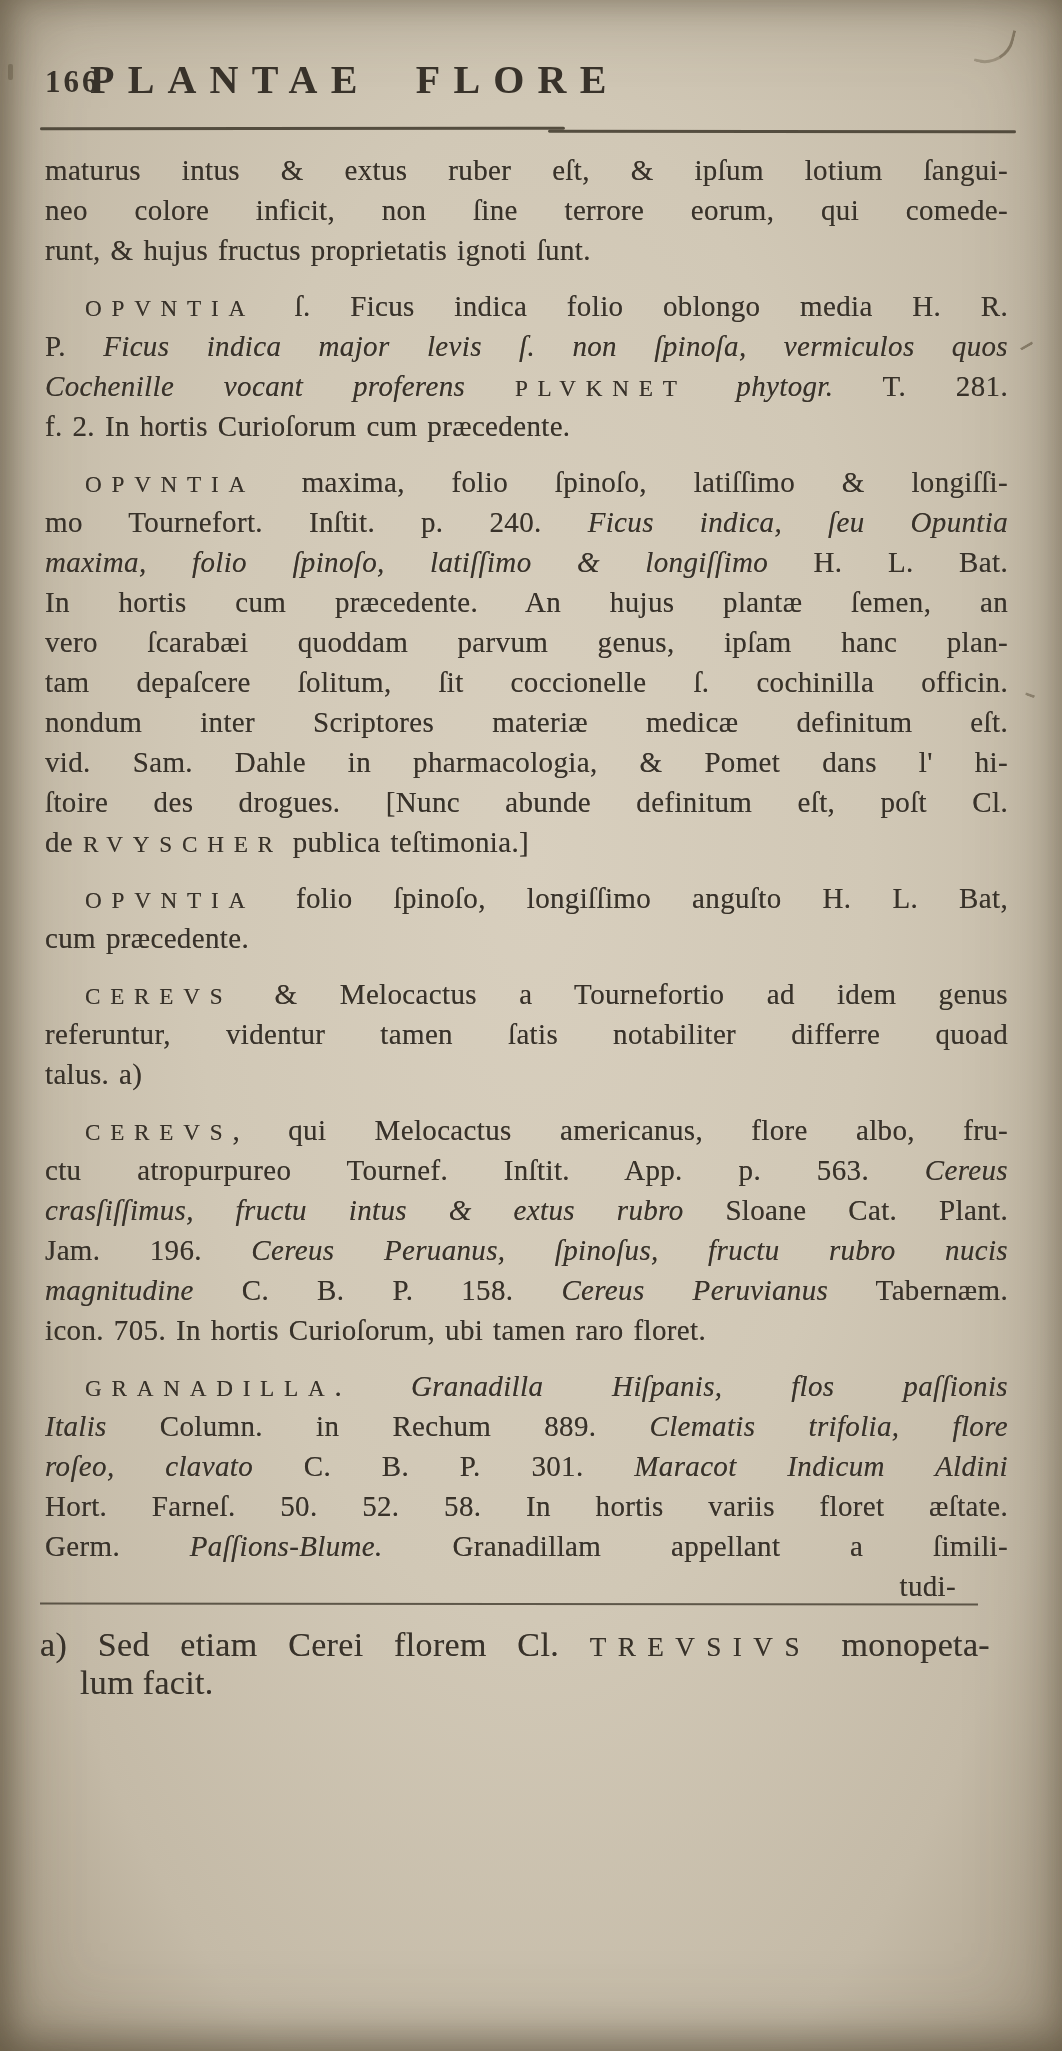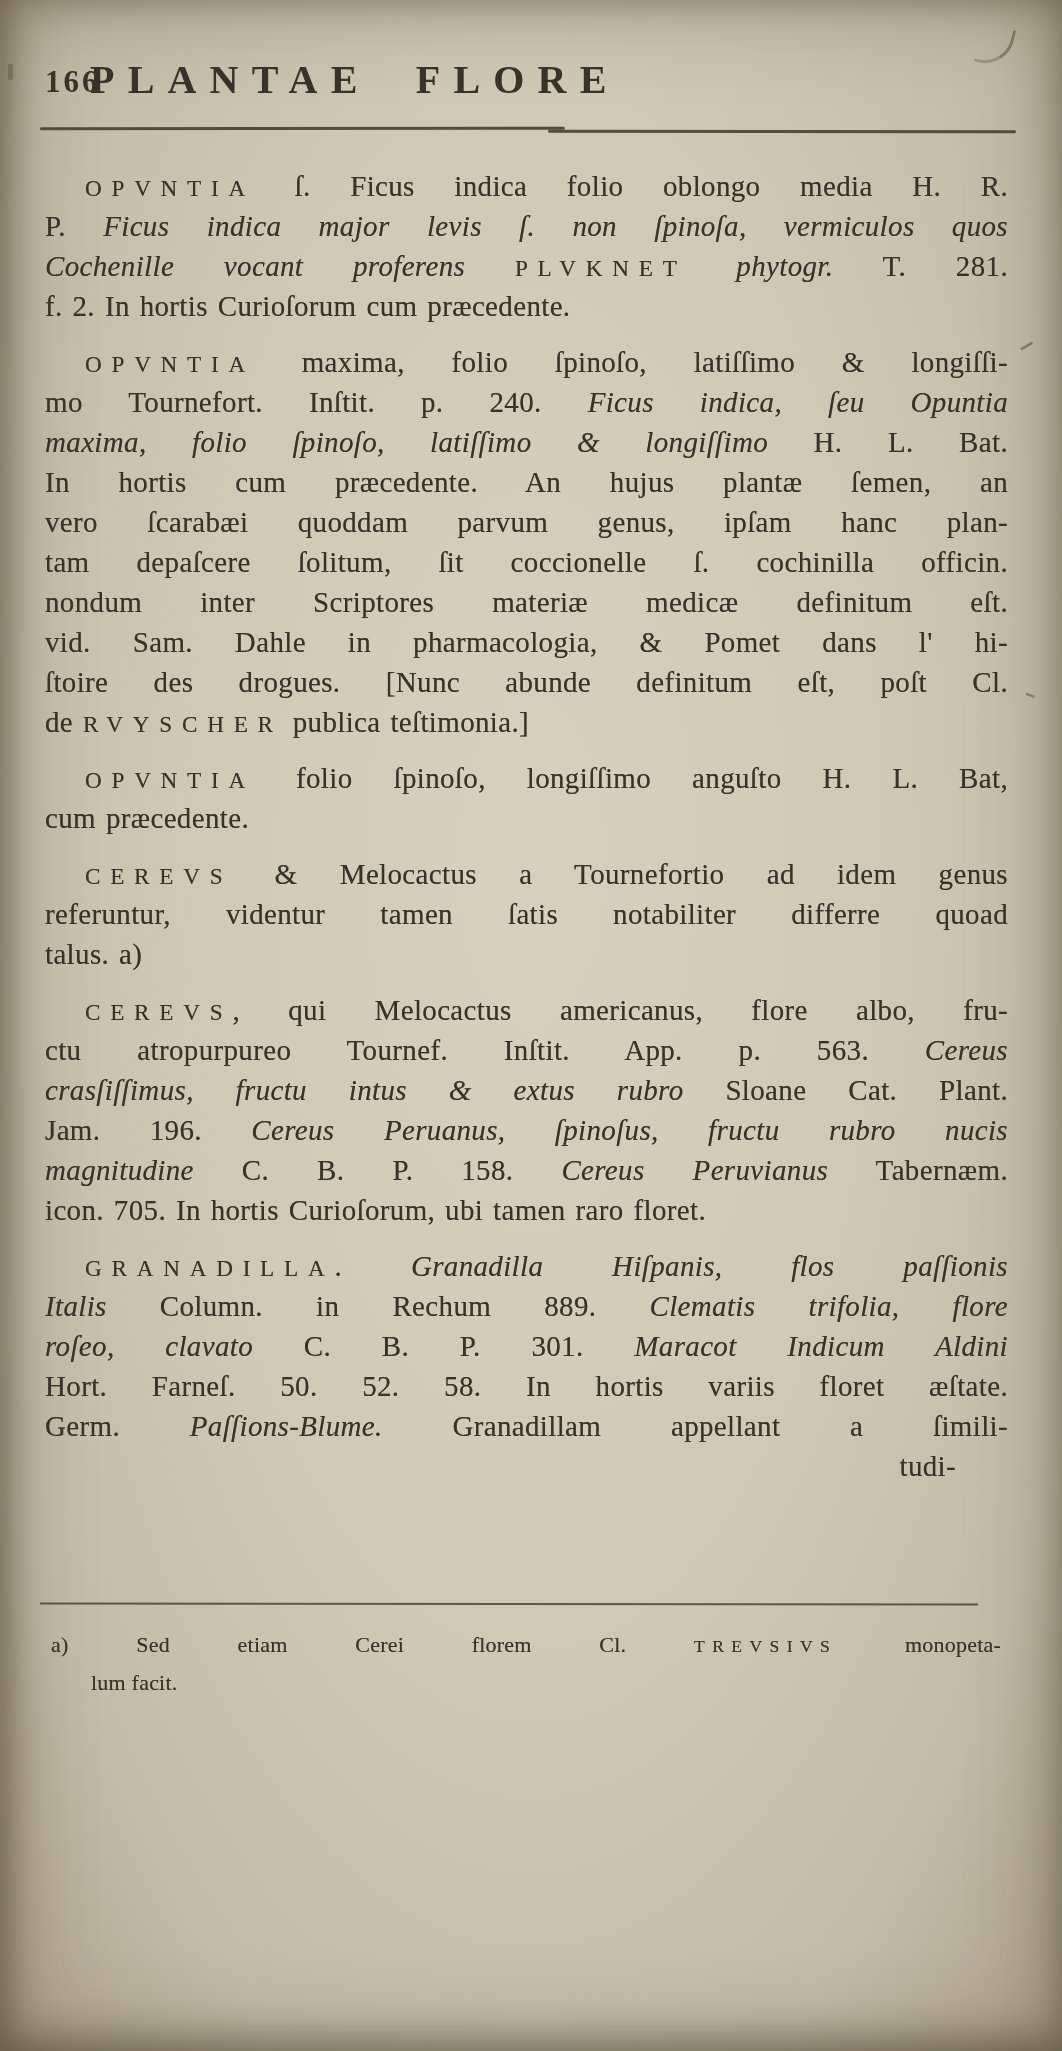--- a/index.html
+++ b/index.html
@@ -43,22 +43,22 @@
   .line::after { content: ""; display: inline-block; width: 100%; height: 0; }
   .line.last { text-align: left; }
   .line.last::after { content: none; }
   .i  { font-style: italic; }
   .sc { font-size: 0.8em; letter-spacing: 0.42em; }
 
   .catchword-line { height: 40px; text-align: right; padding-right: 52px; }
 
   .footnote-rule { position: absolute; top: 1603px; left: 40px; width: 938px; height: 2px; background: #4a4336; opacity: 0.85; transform: rotate(0.05deg); }
   .footnote {
-    position: absolute; top: 1626px; left: 51px; width: 950px;
-    font-size: 22px; line-height: 38px; letter-spacing: 0.01em;
+    position: absolute; top: 1626px; left: 40px; width: 950px;
+    font-size: 34px; line-height: 38px; letter-spacing: 0.01em;
     text-shadow: 0 0 0.5px rgba(56,50,42,0.5);
   }
   .footnote .line { height: 38px; }
   .footnote .line + .line { padding-left: 40px; }
 
   
   .artifact { position: absolute; pointer-events: none; }
   .art-hook {
     top: 26px; left: 978px; width: 34px; height: 40px;
     border-right: 3px solid rgba(90, 78, 58, 0.55);
@@ -83,20 +83,25 @@
   <div class="header">
     <span class="page-number">166</span>
     <span class="running-title">PLANTAE FLORE</span>
   </div>
 
   <div class="rule-seg rule-a"></div>
   <div class="rule-seg rule-b"></div>
 
   <div class="body-text">
     <div>
+        <div class="para">
+          <div class="line"><span class="rn">maturus intus &amp; extus ruber eſt, &amp; ipſum lotium ſangui-</span></div>
+          <div class="line"><span class="rn">neo colore inficit, non ſine terrore eorum, qui comede-</span></div>
+          <div class="line last"><span class="rn">runt, &amp; hujus fructus proprietatis ignoti ſunt.</span></div>
+        </div>
         <div class="para indent">
           <div class="line"><span class="sc">OPVNTIA</span><span class="rn"> ſ. Ficus indica folio oblongo media H. R.</span></div>
           <div class="line"><span class="rn">P. </span><span class="i">Ficus indica major levis ſ. non ſpinoſa, vermiculos quos</span></div>
           <div class="line"><span class="i">Cochenille vocant proferens </span><span class="sc">PLVKNET</span><span class="i"> phytogr.</span><span class="rn"> T. 281.</span></div>
           <div class="line last"><span class="rn">f. 2. In hortis Curioſorum cum præcedente.</span></div>
         </div>
         <div class="para indent">
           <div class="line"><span class="sc">OPVNTIA</span><span class="rn"> maxima, folio ſpinoſo, latiſſimo &amp; longiſſi-</span></div>
           <div class="line"><span class="rn">mo Tournefort. Inſtit. p. 240. </span><span class="i">Ficus indica, ſeu Opuntia</span></div>
           <div class="line"><span class="i">maxima, folio ſpinoſo, latiſſimo &amp; longiſſimo</span><span class="rn"> H. L. Bat.</span></div>

